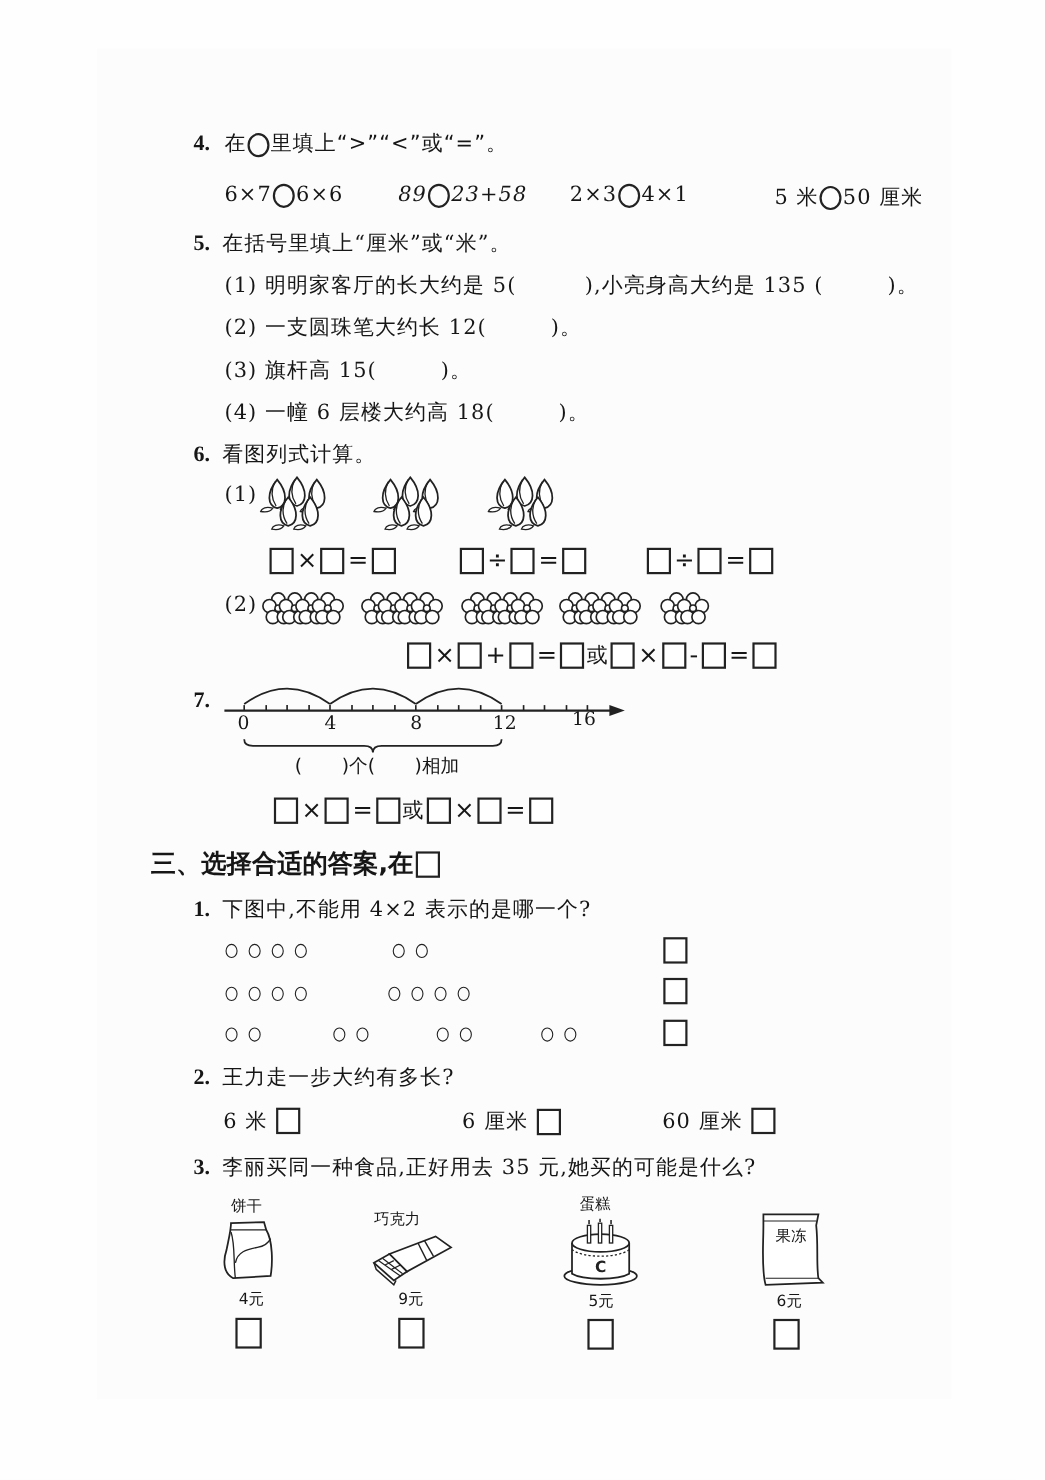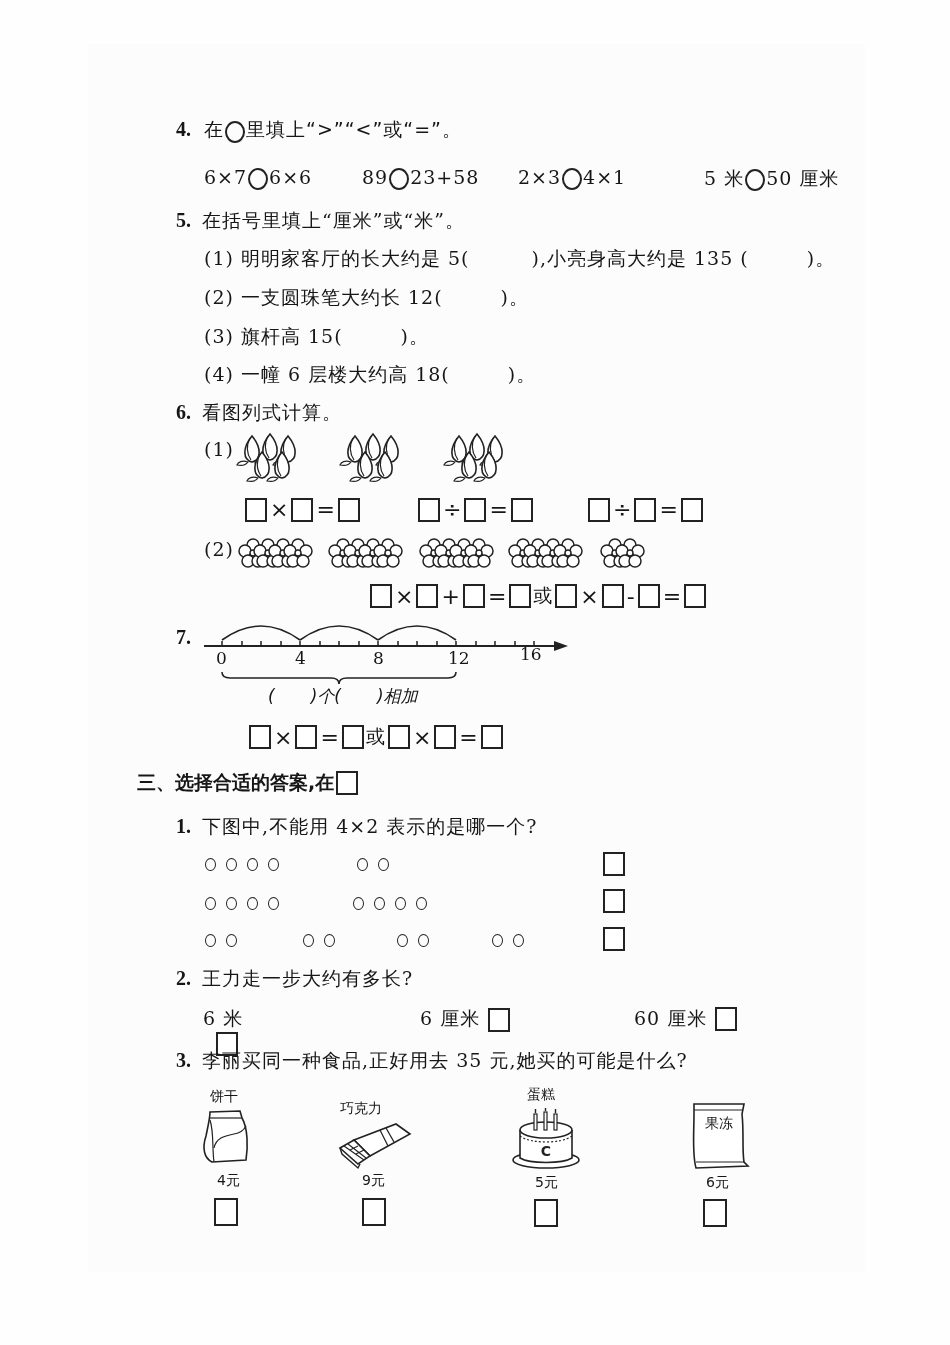--- a/index.html
+++ b/index.html
@@ -25,21 +25,21 @@
 
 <div class="paper"></div>
 
 <div class="abs" style="left:176px;top:117px;">
   <span class="qnum">4.</span>
   <span class="txt bold" style="margin-left:8px;font-family:'DejaVu Sans',sans-serif;font-weight:normal;">在</span><span class="circ"></span><span class="txt" style="font-family:'DejaVu Sans',sans-serif;">里填上“&gt;”“&lt;”或“=”。</span>
 </div>
 <div class="abs txt" style="left:204px;top:166px;">
   <span>6×7</span><span class="circ"></span><span>6×6</span>
 </div>
-<div class="abs txt" style="left:362px;top:166px;">
+<div class="abs txt" style="left:362px;top:166px;font-style:italic;">
   <span>89</span><span class="circ"></span><span>23+58</span>
 </div>
 <div class="abs txt" style="left:518px;top:166px;">
   <span>2×3</span><span class="circ"></span><span>4×1</span>
 </div>
 <div class="abs txt" style="left:704px;top:166px;">
   <span>5 米</span><span class="circ"></span><span>50 厘米</span>
 </div>
 
 <div class="abs" style="left:176px;top:208px;">
@@ -199,38 +199,38 @@
   <path d="M100,20 Q139,-8 178,20" fill="none" stroke="#222" stroke-width="1.6"></path>
   <path d="M178,20 Q217,-8 256,20" fill="none" stroke="#222" stroke-width="1.6"></path>
   <path d="M22,52 Q22,58 30,58 L131,58 Q139,58 139,64 Q139,58 147,58 L248,58 Q256,58 256,52" fill="none" stroke="#222" stroke-width="1.6"></path>
 </svg>
 <div class="abs" style="left:216px;top:648px;font-size:17px;">0</div>
 <div class="abs" style="left:295px;top:648px;font-size:17px;">4</div>
 <div class="abs" style="left:373px;top:648px;font-size:17px;">8</div>
 <div class="abs" style="left:448px;top:648px;font-size:17px;">12</div>
 <div class="abs" style="left:520px;top:644px;font-size:17px;">16</div>
 
-<div class="abs" style="left:268px;top:685px;font-size:17px;font-family:'DejaVu Sans',sans-serif;font-style:italic;">
+<div class="abs" style="left:268px;top:685px;font-size:17px;font-family:'DejaVu Sans',sans-serif;">
   <span>(</span><span style="display:inline-block;width:36px;"></span><span>)个(</span><span style="display:inline-block;width:36px;"></span><span>)相加</span>
 </div>
 <div class="abs eqline" style="left:249px;top:724px;">
   <span class="box"></span>
     <span class="op">×</span>
     <span class="box"></span>
     <span class="op">=</span>
     <span class="box"></span>
     <span class="txt" style="margin:0 2px;">或</span>
     <span class="box"></span>
     <span class="op">×</span>
     <span class="box"></span>
     <span class="op">=</span>
     <span class="box"></span>
 </div>
 
-<div class="abs" style="left:137px;top:770px;font-size:19px;font-weight:bold;font-family:'DejaVu Sans',sans-serif;display:flex;align-items:center;">
+<div class="abs" style="left:137px;top:770px;font-size:23px;font-weight:bold;font-family:'DejaVu Sans',sans-serif;display:flex;align-items:center;">
   <span>三、选择合适的答案,在</span>
     <span class="box" style="margin:0 2px;"></span>
 </div>
 
 <div class="abs" style="left:176px;top:814px;">
   <span class="qnum">1.</span>
   <span class="txt" style="margin-left:6px;">下图中,不能用 4×2 表示的是哪一个?</span>
 </div>
 <div class="abs" style="left:205px;top:856px;">
   <span class="dot"></span><span class="dot"></span><span class="dot"></span><span class="dot"></span>
@@ -252,29 +252,29 @@
   <span class="dot"></span><span class="dot"></span>
 </div>
 <span class="abs box" style="left:603px;top:852px;"></span>
 <span class="abs box" style="left:603px;top:889px;"></span>
 <span class="abs box" style="left:603px;top:927px;"></span>
 
 <div class="abs" style="left:176px;top:966px;">
   <span class="qnum">2.</span>
   <span class="txt" style="margin-left:6px;">王力走一步大约有多长?</span>
 </div>
-<div class="abs eqline txt" style="left:203px;top:1006px;flex-direction:column;">
+<div class="abs eqline txt" style="left:203px;top:1006px;">
   <span>6 米</span>
     <span class="box" style="margin-left:8px;"></span>
 </div>
 <div class="abs eqline txt" style="left:420px;top:1006px;align-items:flex-end;">
   <span>6 厘米</span>
     <span class="box" style="margin-left:8px;"></span>
 </div>
-<div class="abs eqline txt" style="left:634px;top:1006px;">
+<div class="abs eqline txt" style="left:602px;top:1006px;">
   <span>60 厘米</span>
     <span class="box" style="margin-left:8px;"></span>
 </div>
 
 <div class="abs" style="left:176px;top:1048px;">
   <span class="qnum">3.</span>
   <span class="txt" style="margin-left:6px;">李丽买同一种食品,正好用去 35 元,她买的可能是什么?</span>
 </div>
 
 <div class="abs ltxt" style="left:210px;top:1088px;">饼干</div>

